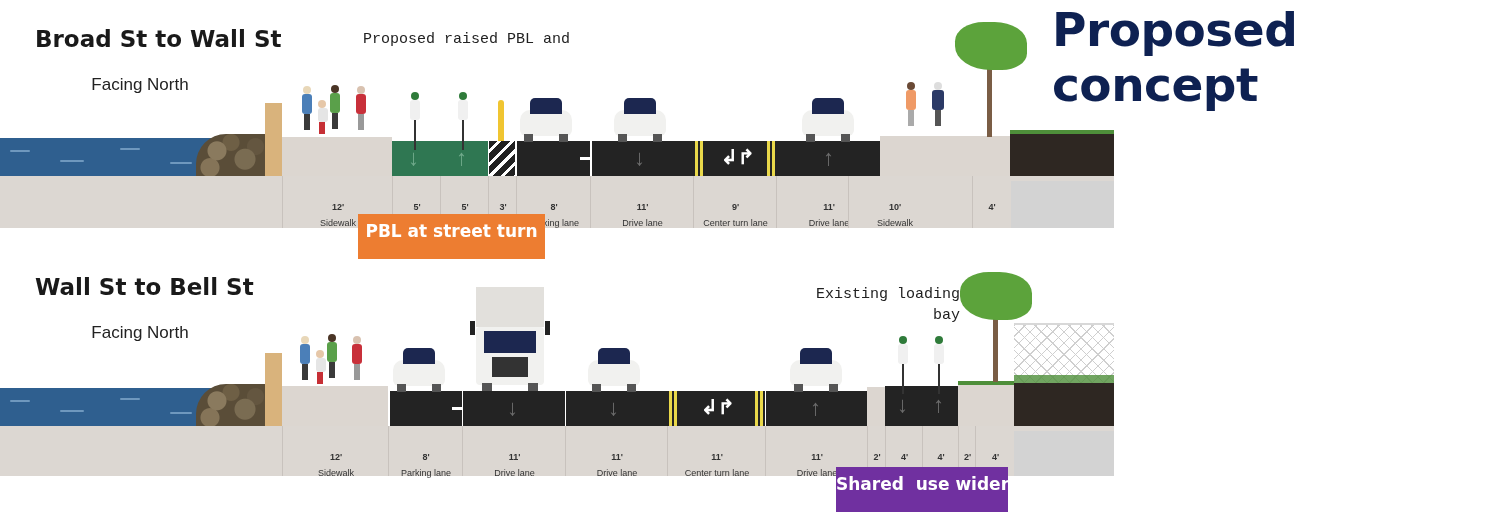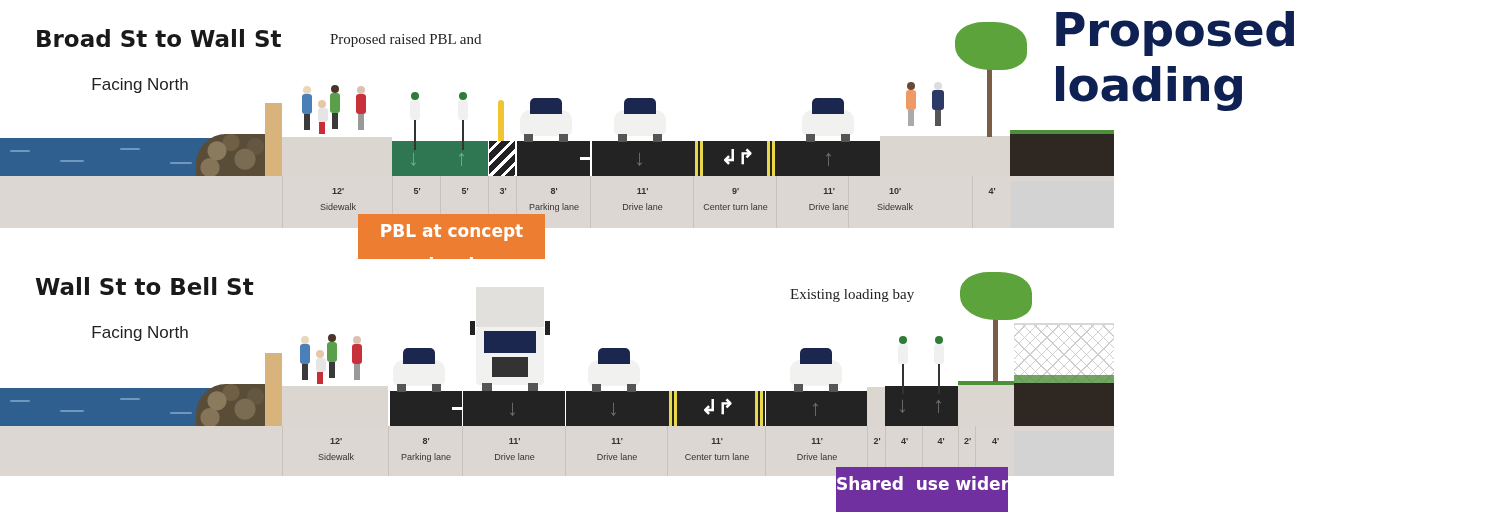--- a/index.html
+++ b/index.html
@@ -1,33 +1,33 @@
 <!DOCTYPE html>
 <html><head>
 <meta charset="utf-8">
 <style>
   html,body{margin:0;padding:0;background:#fff;}
   body{width:1506px;height:514px;position:relative;overflow:hidden;font-family:"Liberation Sans",sans-serif;}
   .abs{position:absolute;}
   .title{font-family:"DejaVu Sans",sans-serif;font-weight:bold;color:#1a1a1a;}
   .subtitle{font-family:"Liberation Sans",sans-serif;color:#222;text-align:center;font-size:17px;line-height:22px;}
-  .note{font-family:Liberation Serif, serif;color:#222;text-align:left;font-size:15px;line-height:21px;}
+  .note{font-family:Liberation Mono, monospace;color:#222;text-align:right;font-size:15px;line-height:21px;}
   .concept{font-family:"DejaVu Sans",sans-serif;font-weight:bold;color:#0e2152;font-size:47px;letter-spacing:-0.5px;}
   .water{background:#2f5f8f;}
   .wave{position:absolute;height:2px;background:#6f98be;border-radius:1px;}
   .rocks{background:radial-gradient(circle at 30% 40%,#8a7a5e 0 9px,transparent 10px),radial-gradient(circle at 70% 60%,#7a6c52 0 10px,transparent 11px),radial-gradient(circle at 50% 20%,#6e5f45 0 8px,transparent 9px),radial-gradient(circle at 20% 80%,#857458 0 9px,transparent 10px),radial-gradient(circle at 85% 30%,#645640 0 8px,transparent 9px),#5a4d38;border-radius:30px 0 0 0;}
   .pillar{background:#d9b37c;}
   .walk{background:#dcd6d0;}
   .road{background:#232323;}
   .bike{background:#2f7752;}
   .soil{background:#2e2722;}
   .grass{background:#4e8f3a;}
   .band{background:#dcd7d2;}
   .seg-lbl{position:absolute;top:0;height:100%;border-left:1px solid #c8c2bd;text-align:center;font-size:9px;color:#333;}
-  .seg-lbl .w{display:block;margin-top:10px;font-weight:bold;font-size:9px;}
+  .seg-lbl .w{display:block;margin-top:26px;font-weight:bold;font-size:9px;}
   .seg-lbl .n{display:block;margin-top:6px;font-size:9px;}
   .arrow{position:absolute;color:#6b6b6b;font-size:22px;line-height:22px;font-weight:bold;}
   .arrow-g{color:#6fa98a;}
   .yline{position:absolute;width:3px;background:#e9d84a;}
   .car{position:absolute;width:52px;height:46px;}
   .car .body{position:absolute;left:0;right:0;top:14px;bottom:6px;background:#f1f1ef;border-radius:10px 10px 6px 6px;}
   .car .glass{position:absolute;left:10px;right:10px;top:2px;height:16px;background:#1c2750;border-radius:5px 5px 0 0;}
   .car .tire{position:absolute;bottom:0;width:9px;height:8px;background:#555;}
   .person{position:absolute;width:10px;}
   .person .head{width:8px;height:8px;border-radius:50%;background:#e6c7a8;margin:0 auto;}
@@ -35,21 +35,21 @@
   .person .legs{width:6px;height:16px;background:#666;margin:0 auto;}
   .callout{position:absolute;color:#fff;font-weight:bold;font-size:17px;text-align:center;font-family:"DejaVu Sans",sans-serif;}
   .tree-trunk{position:absolute;width:5px;background:#7a5d45;}
   .tree-top{position:absolute;border-radius:40% 45% 35% 50%;background:#5ca33b;}
   .fence{position:absolute;background:repeating-linear-gradient(45deg,transparent 0 7px,#cfcfcf 7px 8px),repeating-linear-gradient(-45deg,transparent 0 7px,#cfcfcf 7px 8px);border-top:2px solid #d8d8d8;}
   .buffer{background:repeating-linear-gradient(135deg,#222 0 6px,#fff 6px 9px);}
 </style>
 </head>
 <body>
 
-<div class="abs concept" style="left:1052px;top:2px;">Proposed loading</div>
+<div class="abs concept" style="left:1052px;top:2px;">Proposed concept</div>
 
 <div>
   <div class="abs title" style="left:35px;top:26px;font-size:23px;">Broad St to Wall St</div>
   <div class="abs subtitle" style="left:60px;top:74px;width:160px;">
     <div>Facing North</div>
   </div>
   <div class="abs note" style="left:330px;top:29px;width:240px;">
     <div>Proposed raised PBL and</div>
   </div>
 
@@ -193,21 +193,21 @@
     <div class="seg-lbl" style="left:848px;width:92px;">
         <span class="w">10'</span>
         <span class="n">Sidewalk</span>
       </div>
     <div class="seg-lbl" style="left:972px;width:38px;">
         <span class="w">4'</span>
         <span class="n"></span>
       </div>
   </div>
 
-  <div class="callout" style="left:358px;top:214px;width:187px;height:45px;line-height:34px;background:#ed7d31;">PBL at concept level</div>
+  <div class="callout" style="left:358px;top:214px;width:187px;height:45px;line-height:34px;background:#ed7d31;">PBL at street turn</div>
 </div>
 
 <div>
   <div class="abs title" style="left:35px;top:274px;font-size:23px;">Wall St to Bell St</div>
   <div class="abs subtitle" style="left:55px;top:322px;width:170px;">
     <div>Facing North</div>
   </div>
   <div class="abs note" style="left:790px;top:284px;width:170px;">
     <div>Existing loading bay</div>
   </div>

